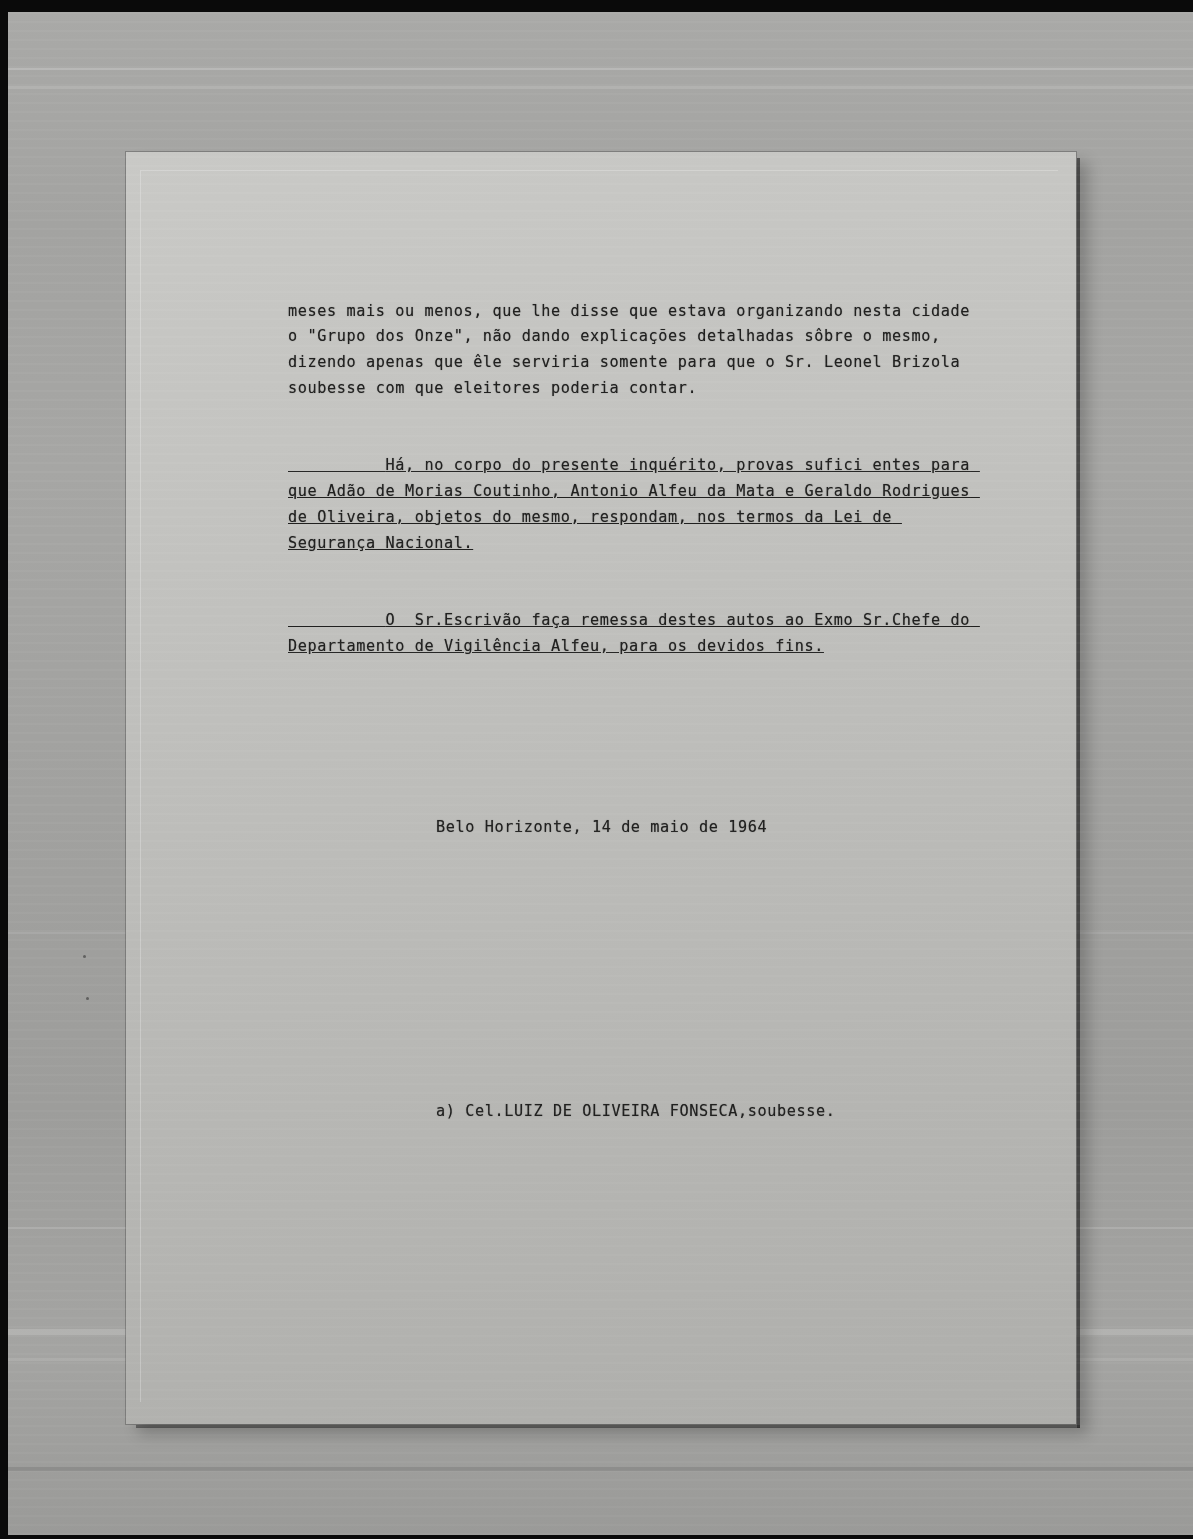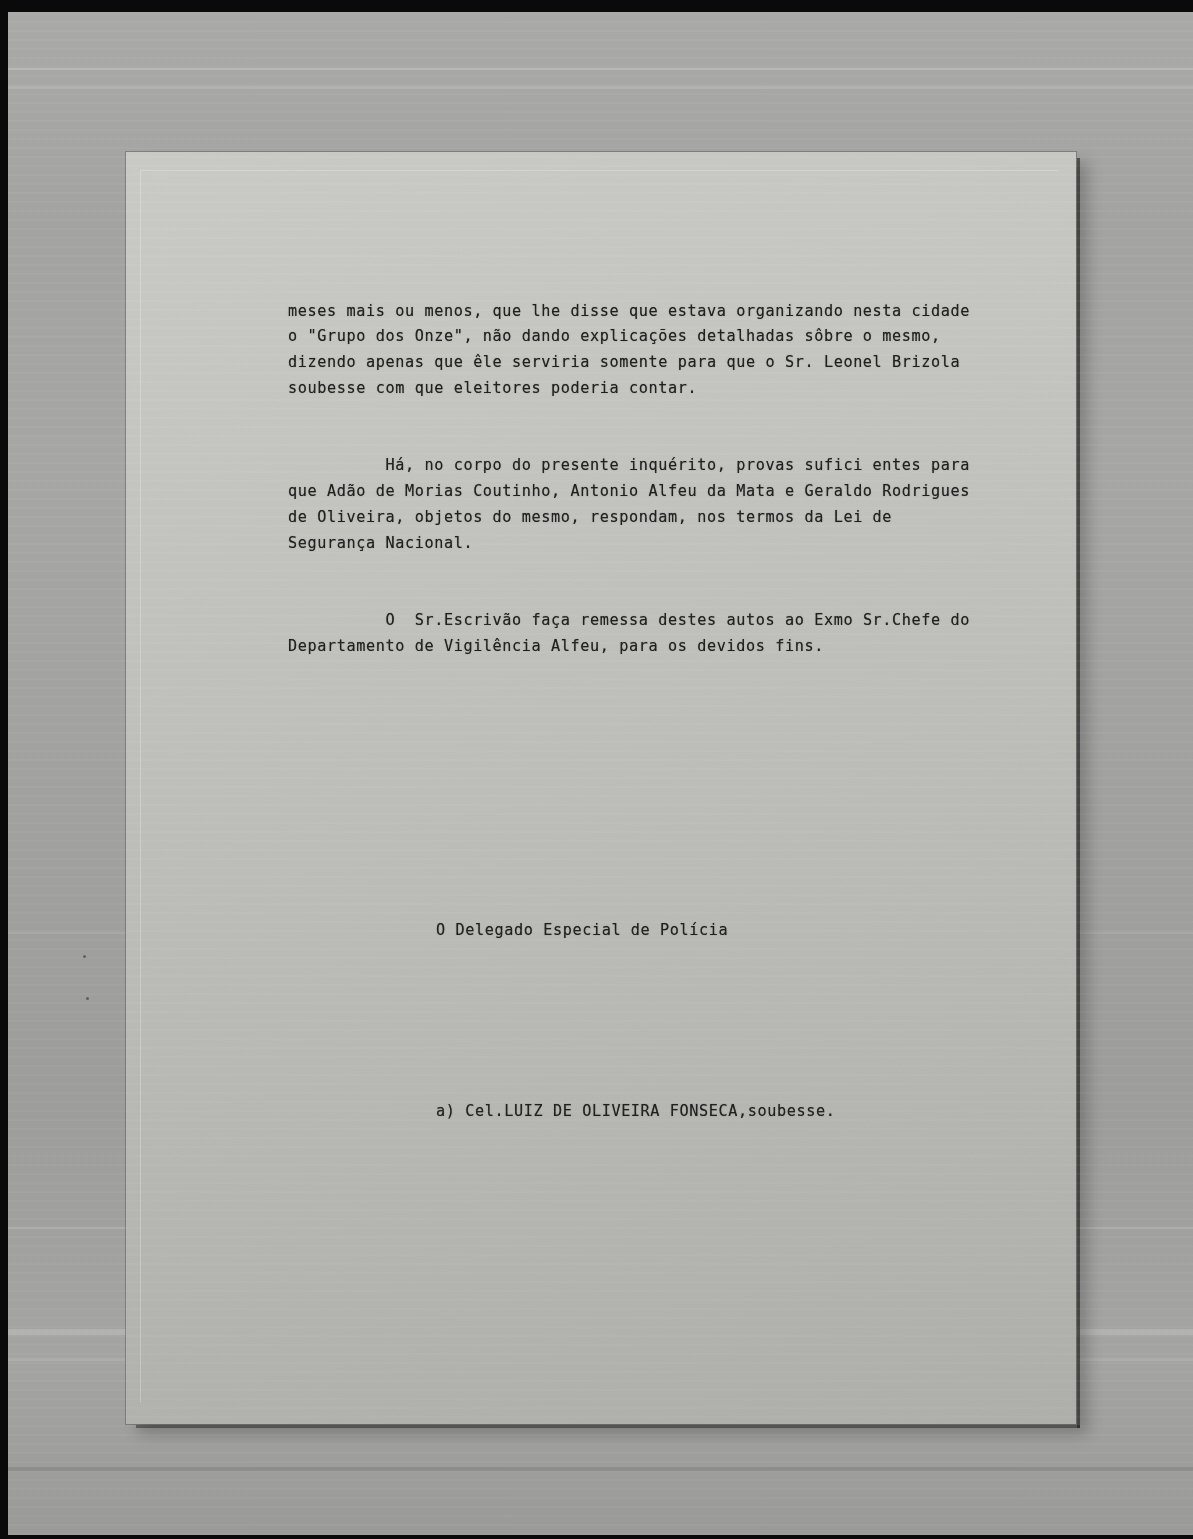--- a/index.html
+++ b/index.html
@@ -113,21 +113,21 @@
     letter-spacing: 0.6px;
     color: #20201f;
     text-shadow: 0 0 1px rgba(40,40,40,0.55);
     white-space: pre-wrap;
   }
 
   .para {
     margin: 0 0 0 0;
     white-space: pre-wrap;
   }
-  .para + .para { margin-top: 0; }
+  .para + .para { margin-top: 0; text-decoration: underline; }
   .gap-md { height: 26px; }
 
   .center-block { margin-left: 148px; }
 
   
   .speck {
     position: absolute;
     background: #2b2b2b;
     border-radius: 50%;
     opacity: 0.55;
@@ -156,23 +156,23 @@
 
     <div class="sheet">
       <div class="sheet-inner"></div>
 
       <div class="typed">
         <p class="para">meses mais ou menos, que lhe disse que estava organizando nesta cidade o "Grupo dos Onze", não dando explicações detalhadas sôbre o mesmo, dizendo apenas que êle serviria somente para que o Sr. Leonel Brizola soubesse com que eleitores poderia contar.</p>
         <p class="para">          Há, no corpo do presente inquérito, provas sufici entes para que Adão de Morias Coutinho, Antonio Alfeu da Mata e Geraldo Rodrigues de Oliveira, objetos do mesmo, respondam, nos termos da Lei de Segurança Nacional.</p>
         <p class="para">          O  Sr.Escrivão faça remessa destes autos ao Exmo Sr.Chefe do Departamento de Vigilência Alfeu, para os devidos fins.</p>
 
         <div class="gap-md"></div>
+        <p class="para center-block">Belo Horizonte, 14 de maio de 1964</p>
 
         <div class="gap-md"></div>
-        <p class="para center-block">O Delegado Especial de Polícia</p>
 
         <div class="gap-md"></div>
         <p class="para center-block">a) Cel.LUIZ DE OLIVEIRA FONSECA,soubesse.</p>
       </div>
     </div>
 
   </div>
 </div>
 
 </body></html>

